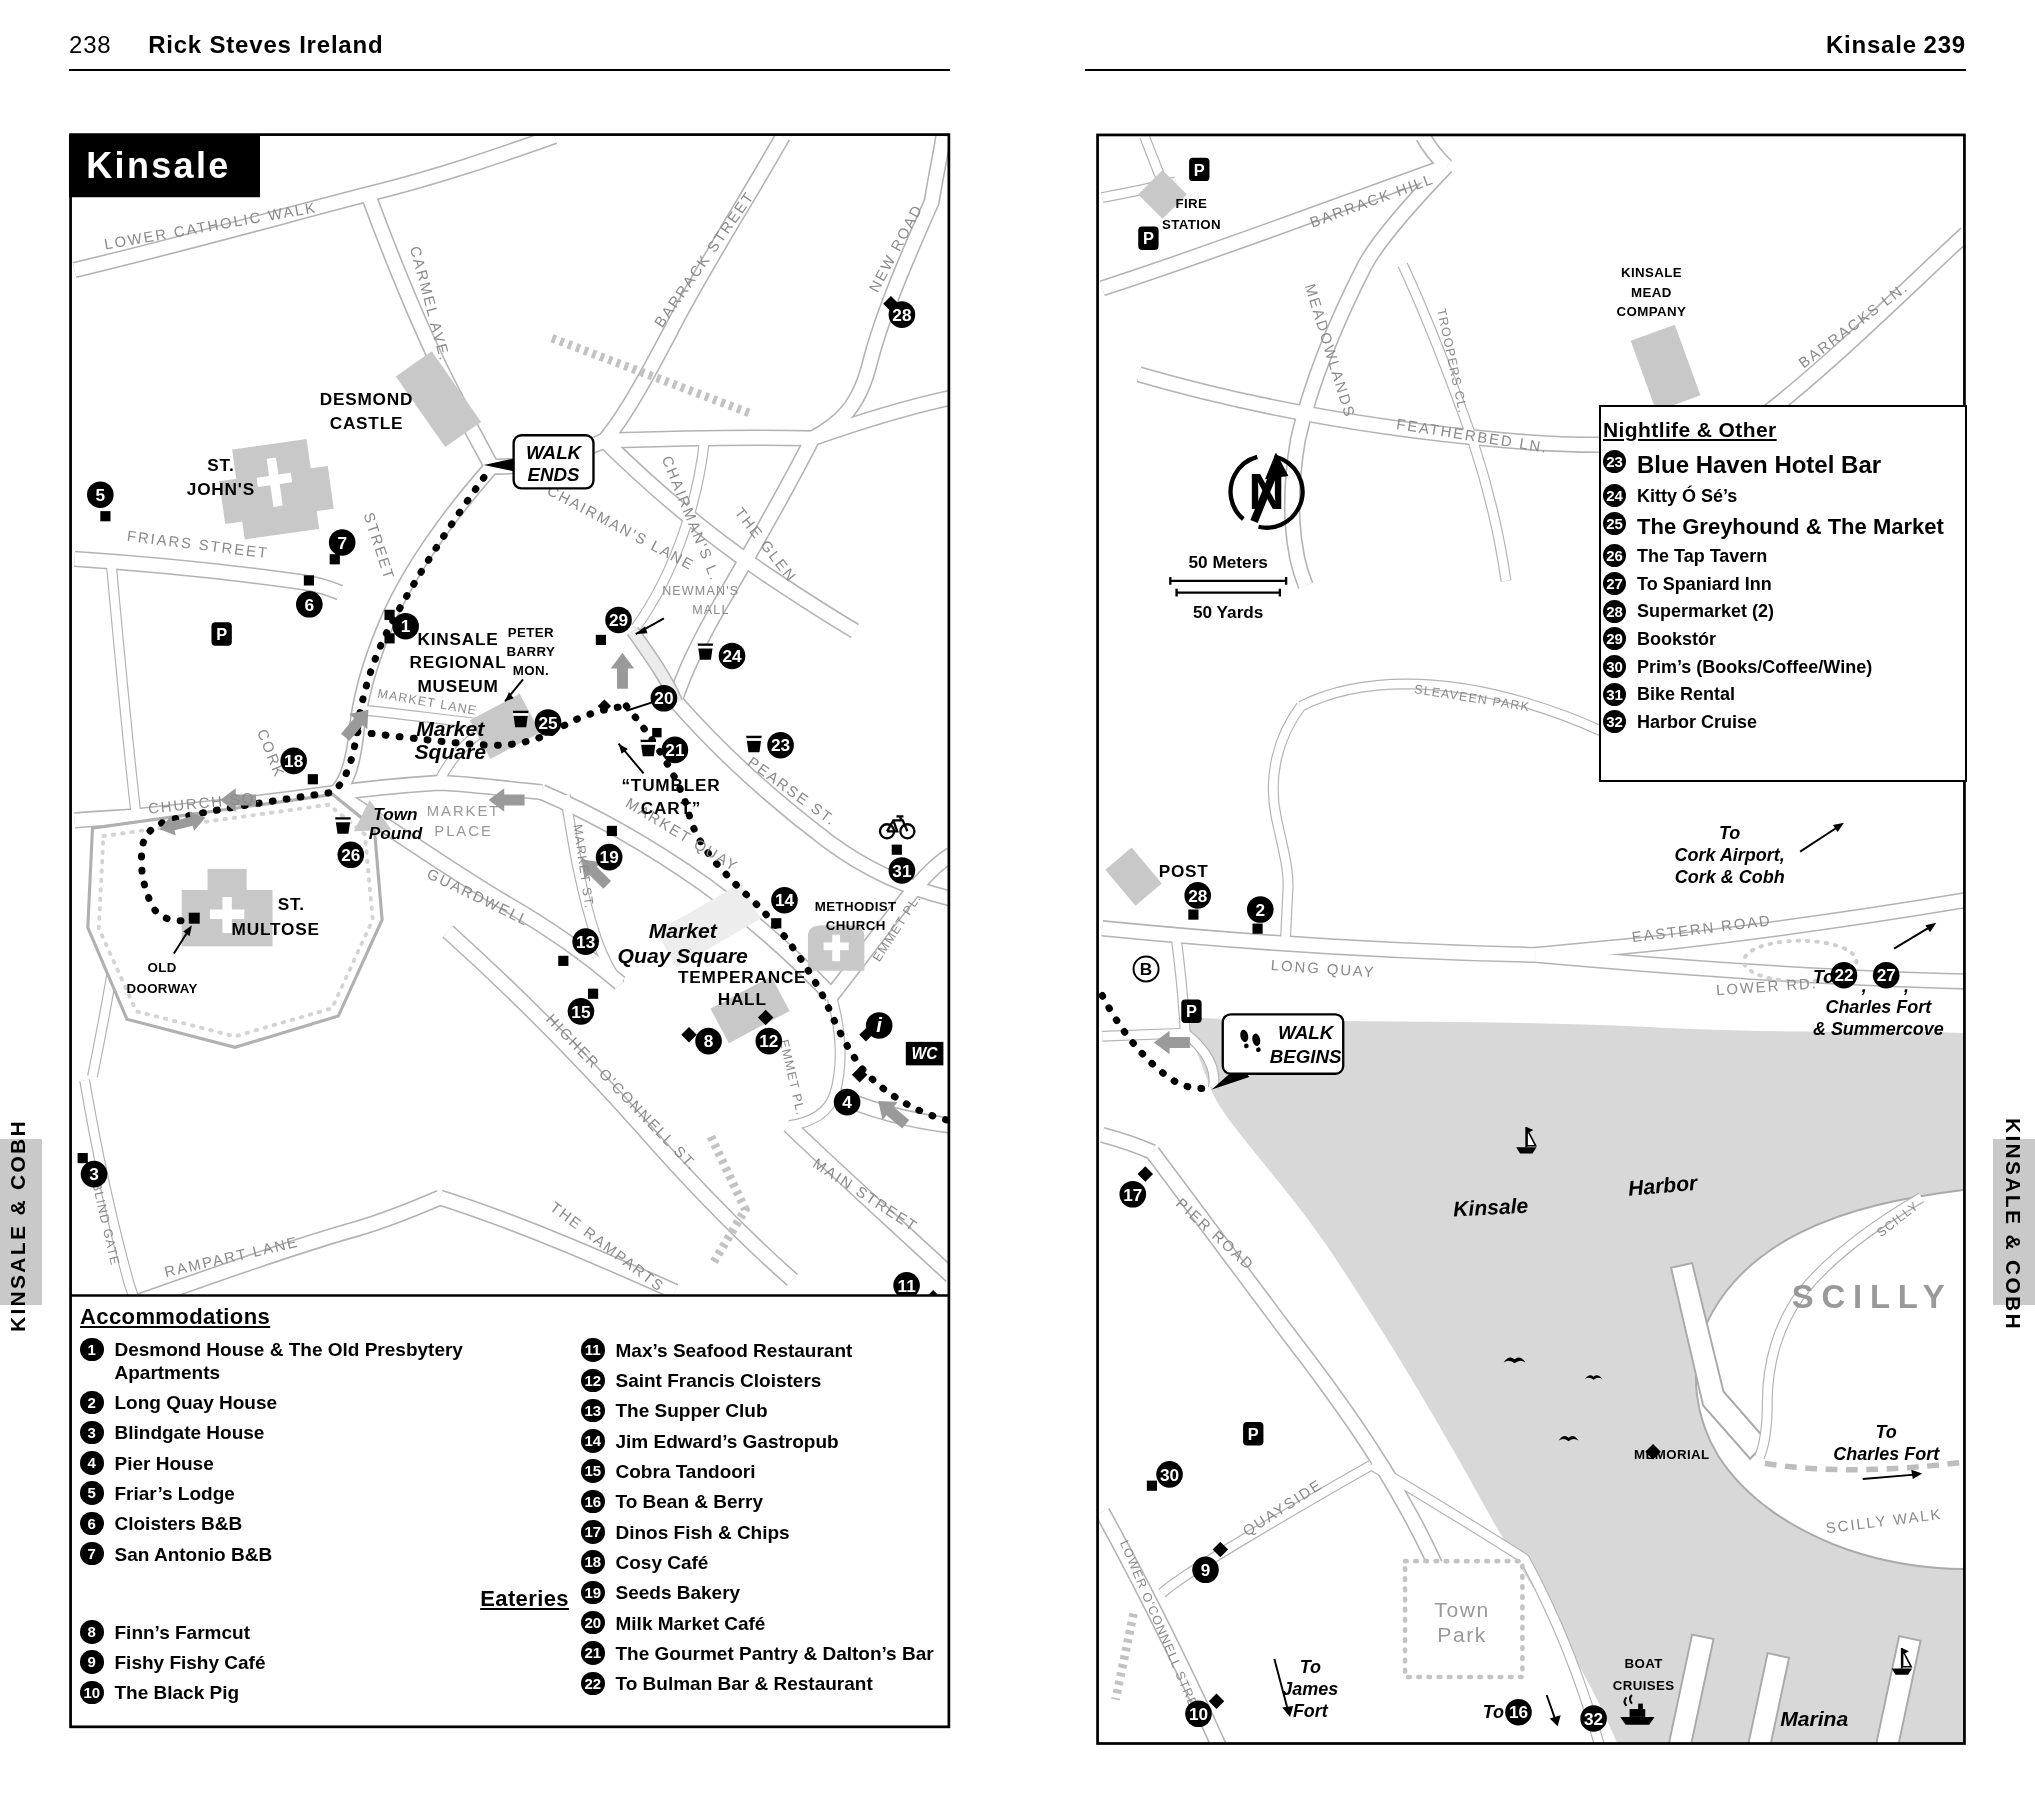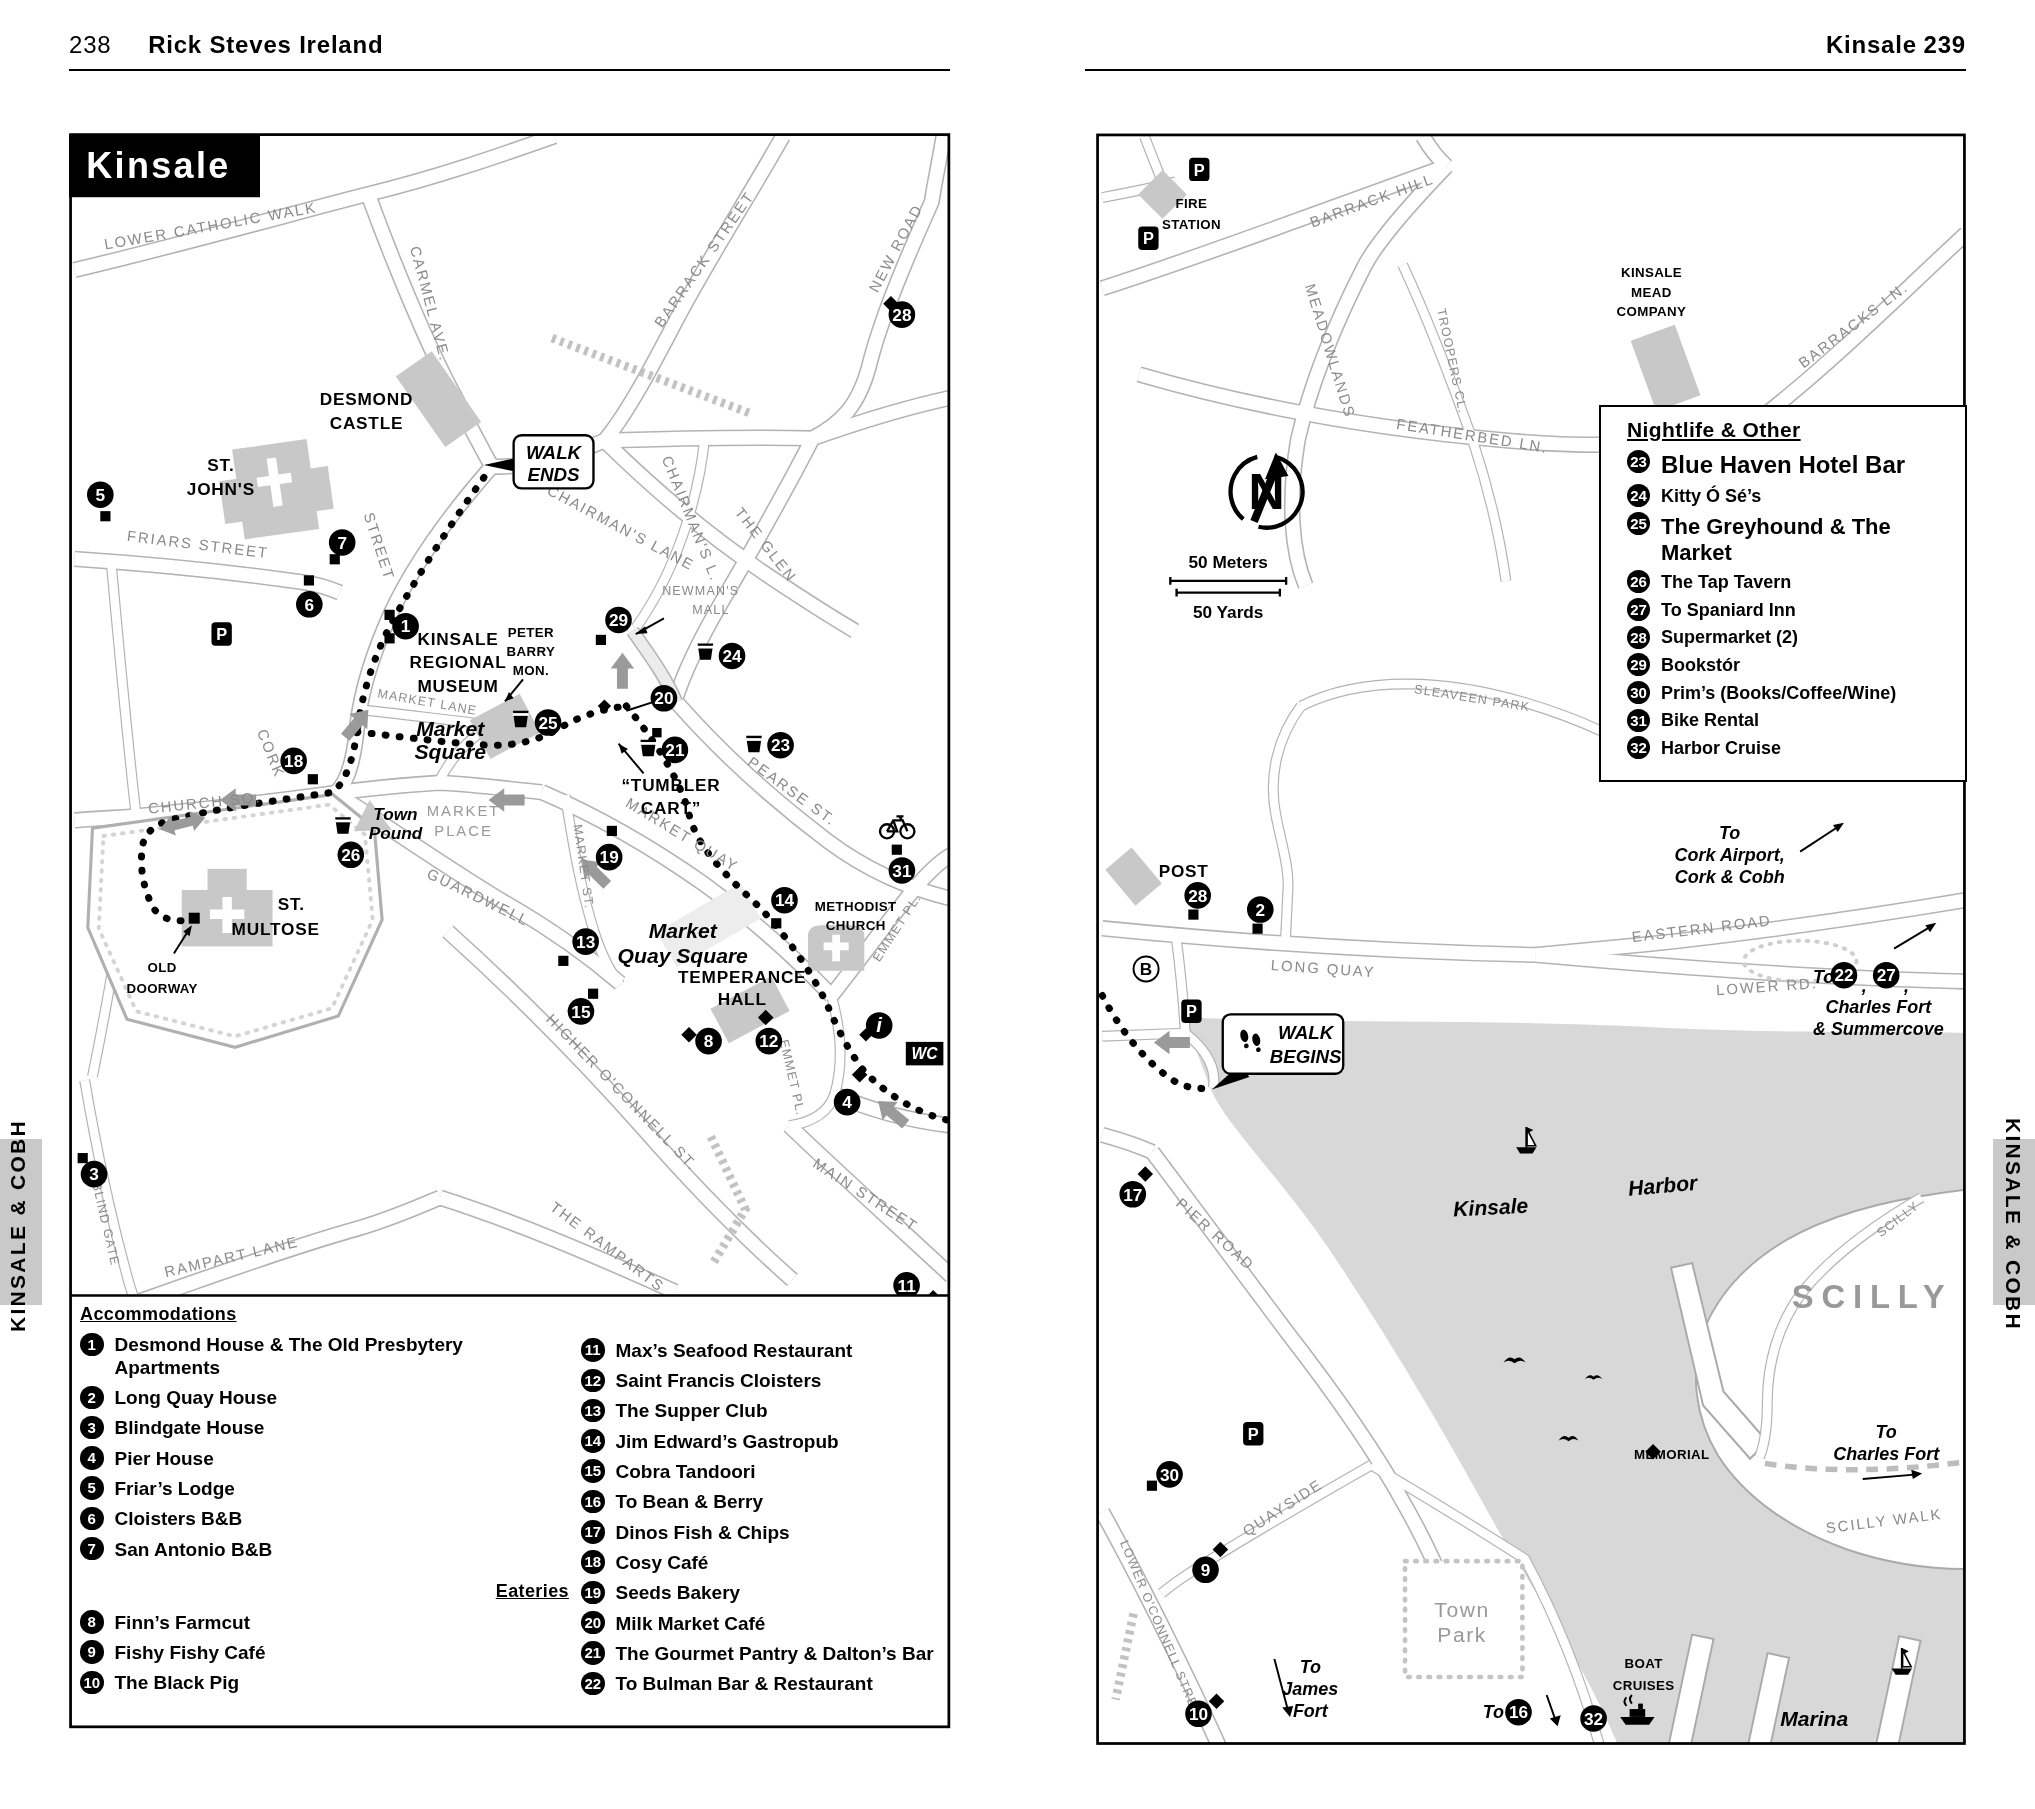--- a/index.html
+++ b/index.html
@@ -26,21 +26,21 @@
   .hatch{fill:none;stroke:#c2c2c2;stroke-width:11;stroke-dasharray:5 6;}
   .bld{fill:#c8c8c8;}
   .water{fill:#d8d8d8;}
   .land{fill:#fff;stroke:#aaa;stroke-width:2.5;}
   .callout rect{fill:#fff;stroke:#000;stroke-width:3;}
   .callout text{font-style:italic;font-weight:bold;font-size:24px;text-anchor:middle;}
   .brd{fill:none;stroke:#000;stroke-width:3.5;}
   .garr{fill:#9a9a9a;}
   
   .legend{position:absolute;box-sizing:border-box;z-index:5;}
-  .legend h3{margin:0 0 7.8px 0;font-size:18px;text-decoration:underline;letter-spacing:0.4px;}
+  .legend h3{margin:0 0 7.8px 0;font-size:22px;text-decoration:underline;letter-spacing:0.4px;}
   .li{display:flex;align-items:flex-start;margin:6.3px 0;}
   .mkc{flex:0 0 23.5px;width:23.5px;height:23.5px;border-radius:50%;background:#000;color:#fff;
        font-size:15px;font-weight:bold;text-align:center;line-height:23.5px;margin-right:11px;}
   .lt{font-size:19px;font-weight:bold;line-height:1.18;padding-top:1.6px;}
   .tabband{position:absolute;width:42px;height:166px;background:#c9c9c9;z-index:1;}
   .tabtxt{position:absolute;z-index:2;height:258px;font-weight:bold;font-size:21px;letter-spacing:2.3px;
           writing-mode:vertical-rl;text-align:center;white-space:nowrap;}
   .tabtxt.up{transform:rotate(180deg);}
 </style>
 </head>
@@ -846,21 +846,21 @@
       <span class="mkc">21</span>
       <span class="lt">The Gourmet Pantry &amp; Dalton’s Bar</span>
     </div>
       <div class="li">
       <span class="mkc">22</span>
       <span class="lt">To Bulman Bar &amp; Restaurant</span>
     </div>
     </div>
 </div>
 
-<div class="legend" style="left:1599px;top:405px;width:368px;height:377px;background:#fff;border:2.3px solid #000;padding:11px 26px;">
+<div class="legend" style="left:1599px;top:405px;width:368px;height:377px;background:#fff;border:2.3px solid #000;padding:11px 2px;">
   <h3 style="font-size:21px;">Nightlife &amp; Other</h3>
   <div>
 
   <div class="li" style="margin:4.7px 0;">
       <span class="mkc" style="width:23px;height:23px;line-height:23px;flex-basis:23px;">23</span>
       <span class="lt" style="font-size:24px;">Blue Haven Hotel Bar</span>
     </div>
       <div class="li" style="margin:4.7px 0;">
       <span class="mkc" style="width:23px;height:23px;line-height:23px;flex-basis:23px;">24</span>
       <span class="lt" style="font-size:18px;">Kitty Ó Sé’s</span>

